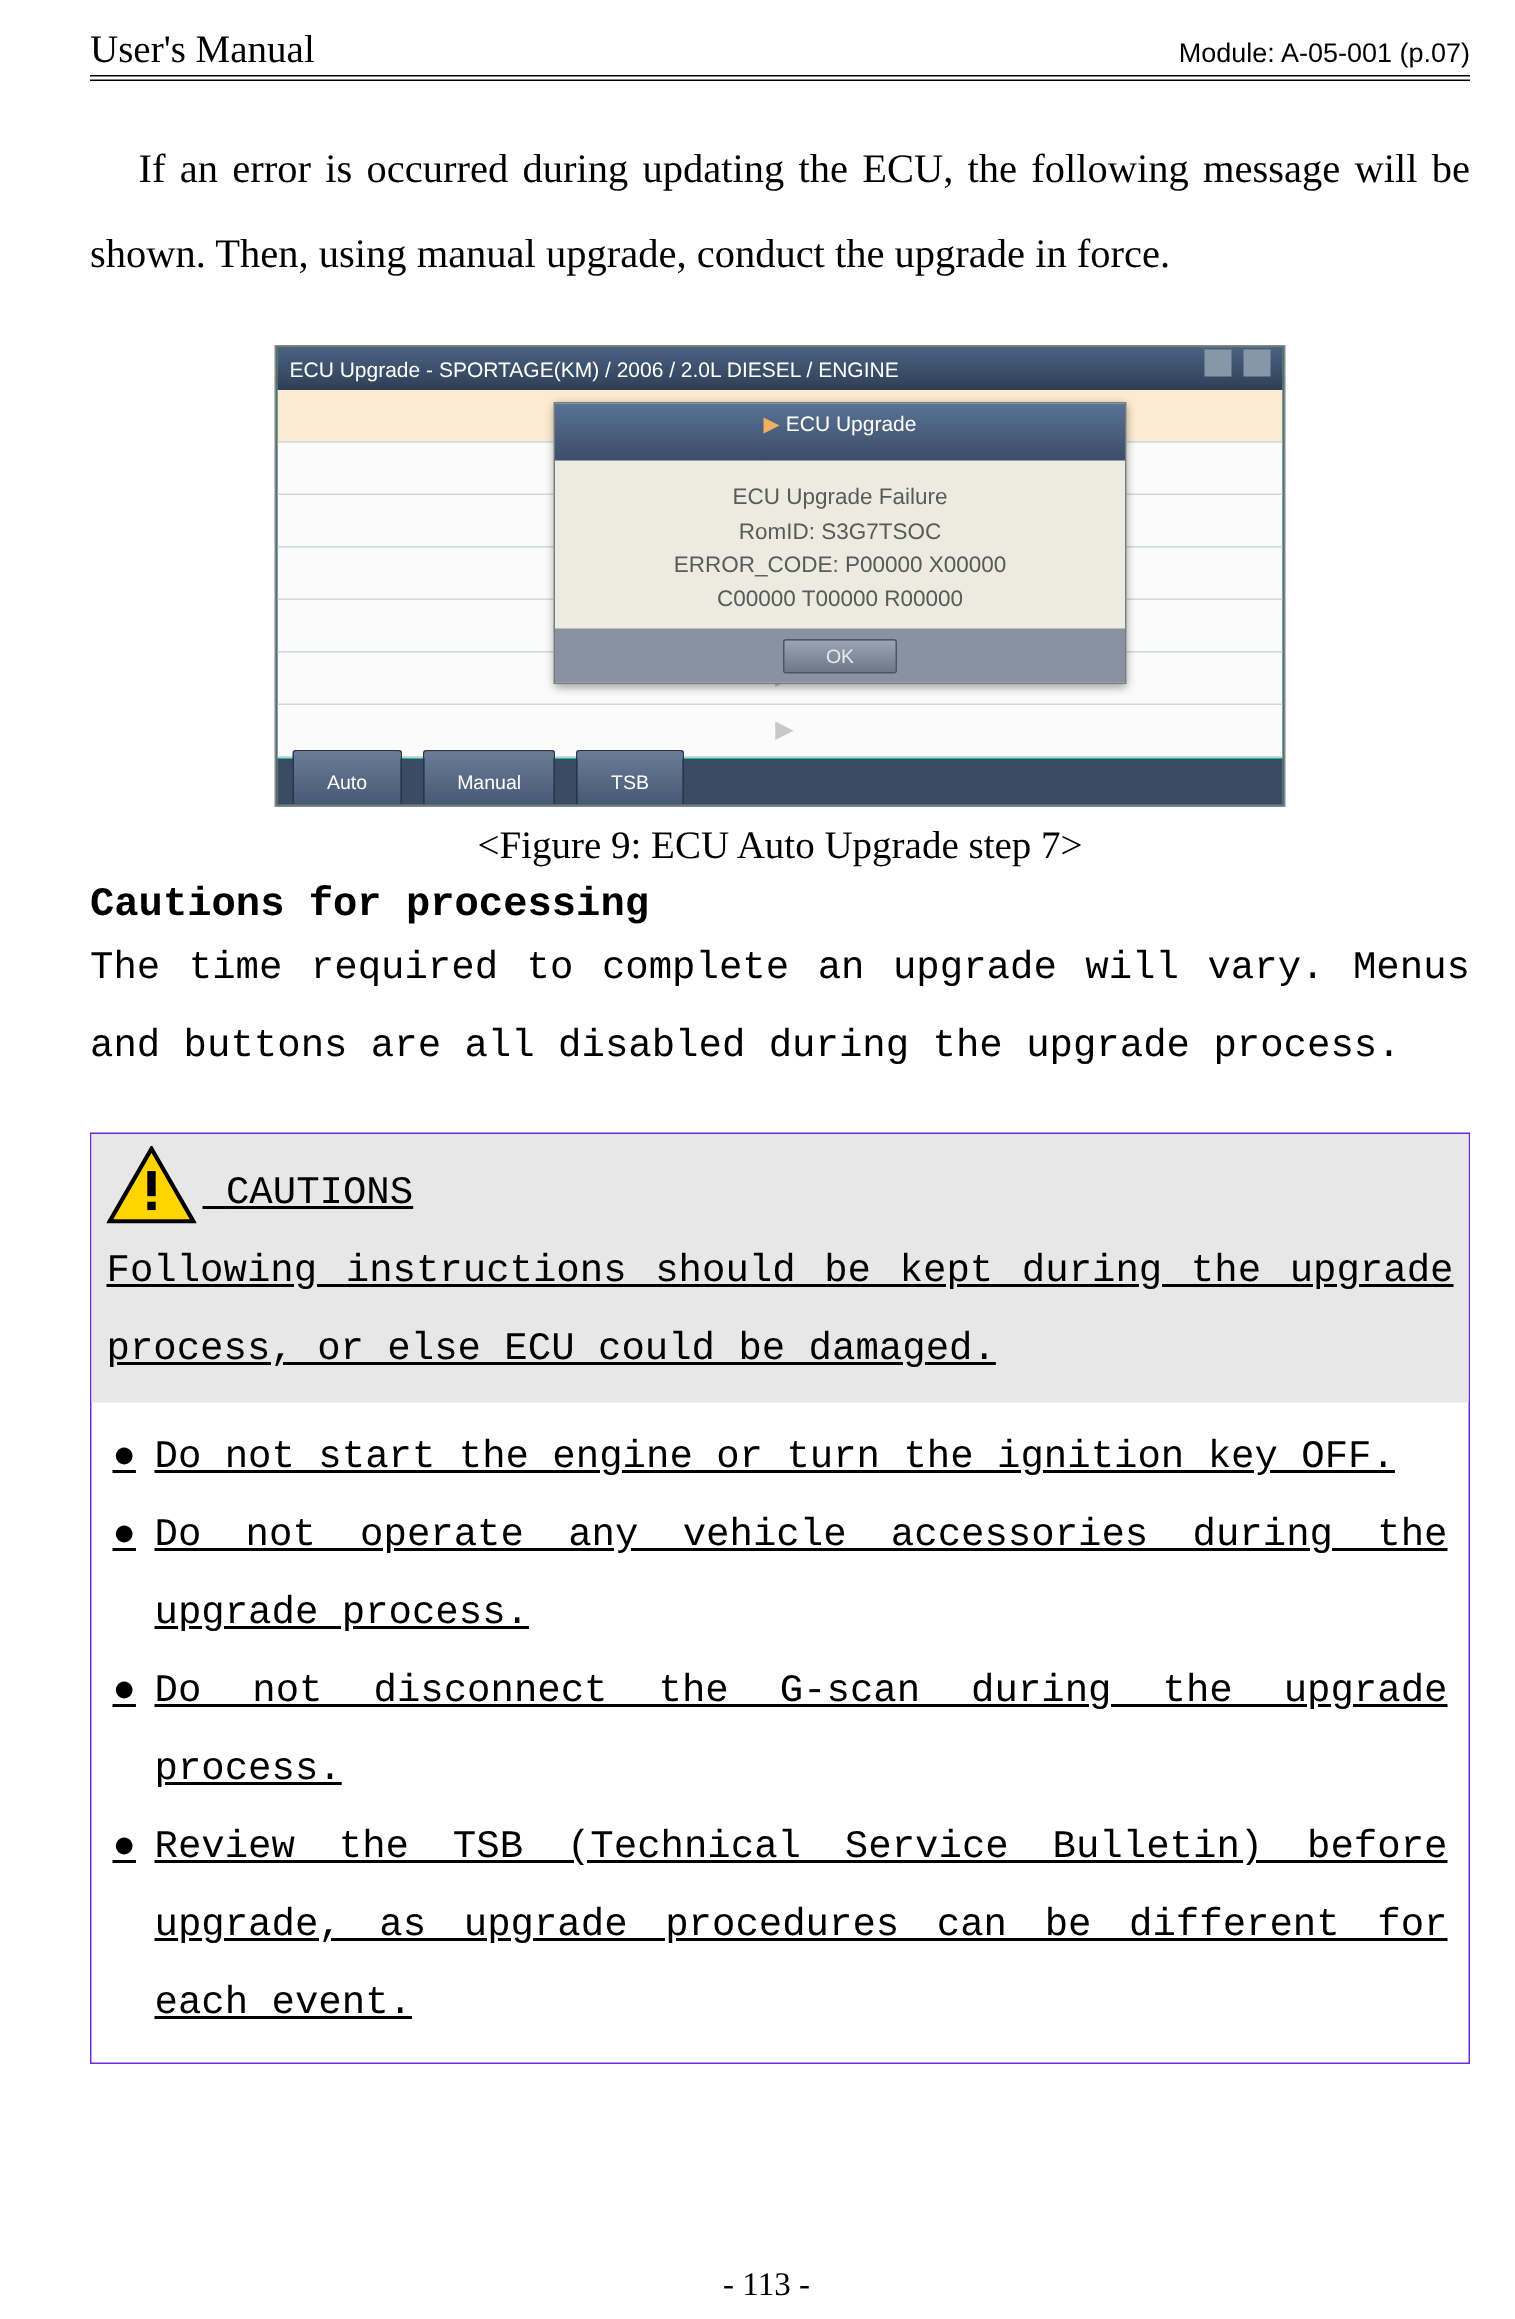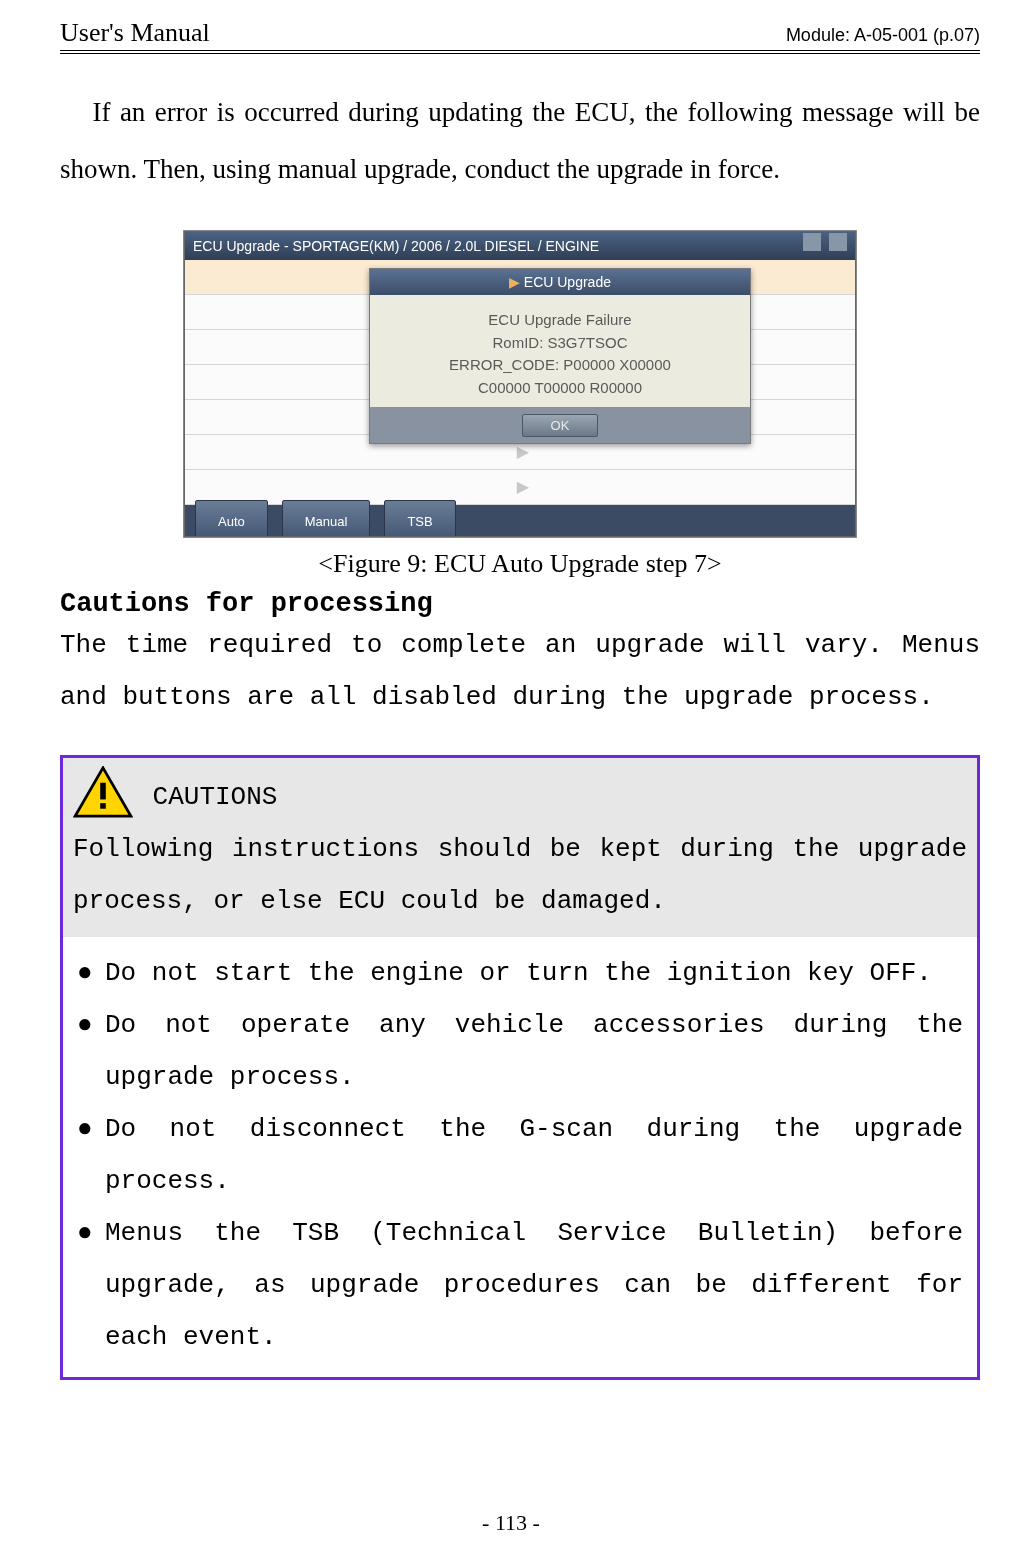--- a/index.html
+++ b/index.html
@@ -32,21 +32,21 @@
     text-align: justify;
     text-indent: 1.2em;
     margin-bottom: 34px;
   }
   .figure-wrap { text-align: center; margin-bottom: 6px; }
   .caption { font-size: 26px; margin: 12px 0 10px 0; }
 
   
   .scr {
     width: 670px; height: 304px; margin: 0 auto;
-    border: 1px solid #666; background: #b91c1c;
+    border: 1px solid #666; background: #14b8a6;
     position: relative; font-family: Verdana, Arial, sans-serif;
     font-size: 14px; color: #222; box-shadow: 0 0 0 1px #888;
     overflow: hidden;
   }
   .scr-title {
     background: linear-gradient(#4a6282,#2f3e55);
     color: #fff; height: 28px; line-height: 28px;
     padding: 0 8px; display: flex; justify-content: space-between;
     align-items: center; font-size: 14px;
   }
@@ -77,21 +77,21 @@
     border-radius: 2px;
   }
   .dlg {
     position: absolute; left: 184px; top: 36px;
     width: 380px; background: #ecebe0;
     border: 1px solid #7a7a7a;
     box-shadow: 0 2px 6px rgba(0,0,0,0.4);
   }
   .dlg-title {
     background: linear-gradient(#5a7294,#3b4d68);
-    color: #fff; height: 26px; line-height: 26px;
+    color: #fff; height: 38px; line-height: 26px;
     padding: 0 8px; font-size: 14px;
   }
   .dlg-title .tri { color: #f0b060; margin-right: 4px; }
   .dlg-body {
     padding: 14px 6px 8px 6px; text-align: center;
     font-size: 15px; color: #5a5a5a; line-height: 1.5;
   }
   .dlg-btns {
     background: #8992a0; height: 36px;
     display: flex; align-items: center; justify-content: center;
@@ -105,21 +105,22 @@
   .sect-hd {
     font-family: "Lucida Console","Courier New",monospace;
     font-weight: bold; font-size: 27px; margin: 4px 0 0 0;
   }
   .mono-body {
     font-family: "Lucida Console","Courier New",monospace;
     font-size: 26px; line-height: 2.0; text-align: justify;
     margin-bottom: 32px;
   }
   .caution-box {
-    border: 3px solid #6d28d9;
+    border: 1px solid #6d28d9;
+    text-decoration: underline;
   }
   .caution-top {
     background: #e7e7e7; padding: 8px 10px 10px 10px;
     font-family: "Lucida Console","Courier New",monospace;
     font-size: 26px; line-height: 2.0; text-align: justify;
   }
   .caution-top .ic {
     display: inline-block; width: 60px; height: 52px;
     vertical-align: -14px; margin-right: 4px;
   }
@@ -213,19 +214,19 @@
       <div class="li">
           <span class="bull">●</span>
           <span class="txt">Do not operate any vehicle accessories during the upgrade process.</span>
         </div>
       <div class="li">
           <span class="bull">●</span>
           <span class="txt">Do not disconnect the G-scan during the upgrade process.</span>
         </div>
       <div class="li">
           <span class="bull">●</span>
-          <span class="txt">Menus the TSB (Technical Service Bulletin) before upgrade, as upgrade procedures can be different for each event.</span>
+          <span class="txt">Review the TSB (Technical Service Bulletin) before upgrade, as upgrade procedures can be different for each event.</span>
         </div>
     </div>
   </div>
 
   <div class="footer">- 113 -</div>
 </div>
 
 </body></html>

